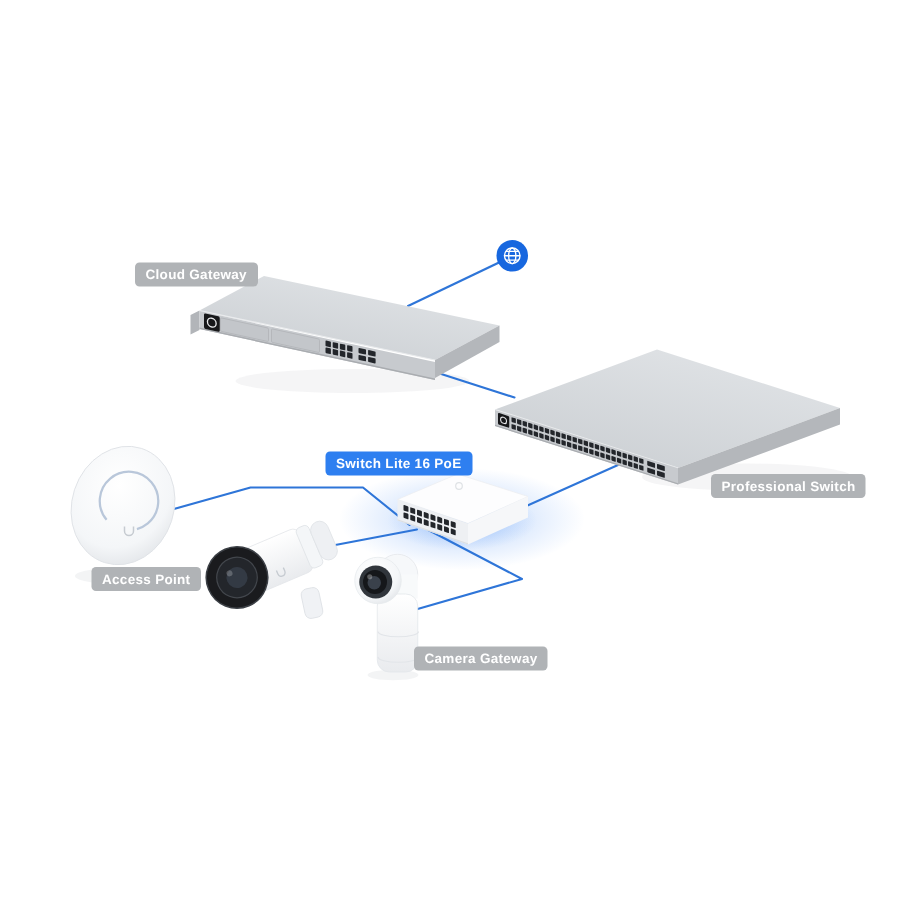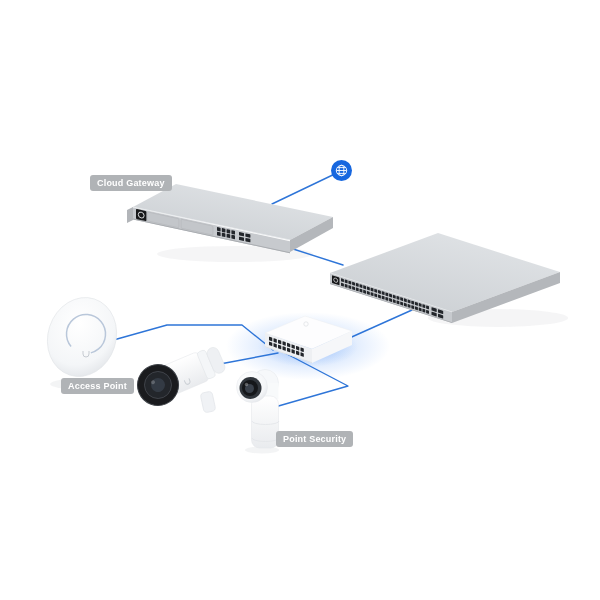--- a/index.html
+++ b/index.html
@@ -232,16 +232,18 @@
     <path d="M252,438 a13.5,3.5 0 0 0 27,0" fill="none" stroke="#e2e5e9" stroke-width="0.8"></path>
     <circle cx="252" cy="387" r="15.5" fill="url(#apGrad)" stroke="#e6e9ec" stroke-width="0.5"></circle>
     <circle cx="250.5" cy="388" r="11" fill="#31363c"></circle>
     <circle cx="250" cy="388" r="8" fill="#15171a"></circle>
     <circle cx="249.5" cy="388.5" r="4.5" fill="#3a414b"></circle>
     <circle cx="246.5" cy="384.5" r="1.7" fill="#ffffff" opacity="0.3"></circle>
   </g>
 </svg>
 
 <div class="badge gray" style="left:90px;top:175px">Cloud Gateway</div>
+<div class="badge gray" style="left:474px;top:316px">Professional Switch</div>
+<div class="badge blue" style="left:217px;top:301px">Switch Lite 16 PoE</div>
 <div class="badge gray" style="left:61px;top:378px">Access Point</div>
-<div class="badge gray" style="left:276px;top:431px">Point Security</div>
+<div class="badge gray" style="left:276px;top:431px">Camera Gateway</div>
 
 </div>
 
 </body></html>

